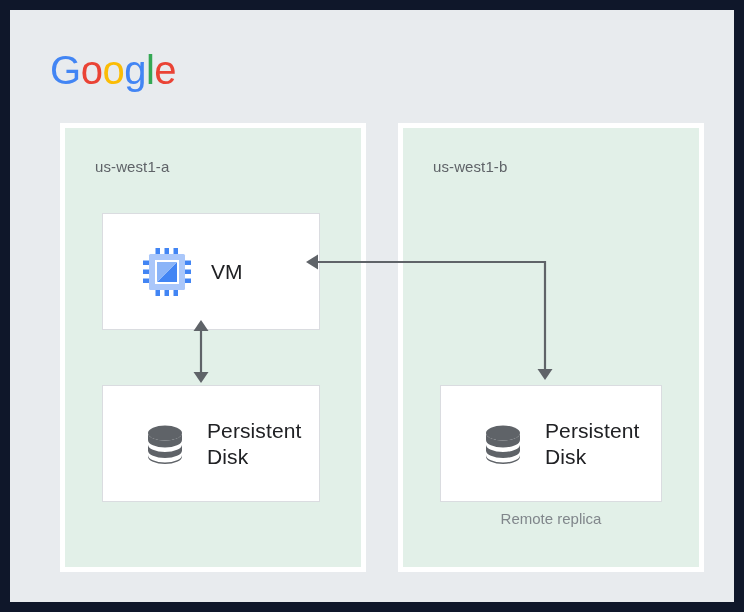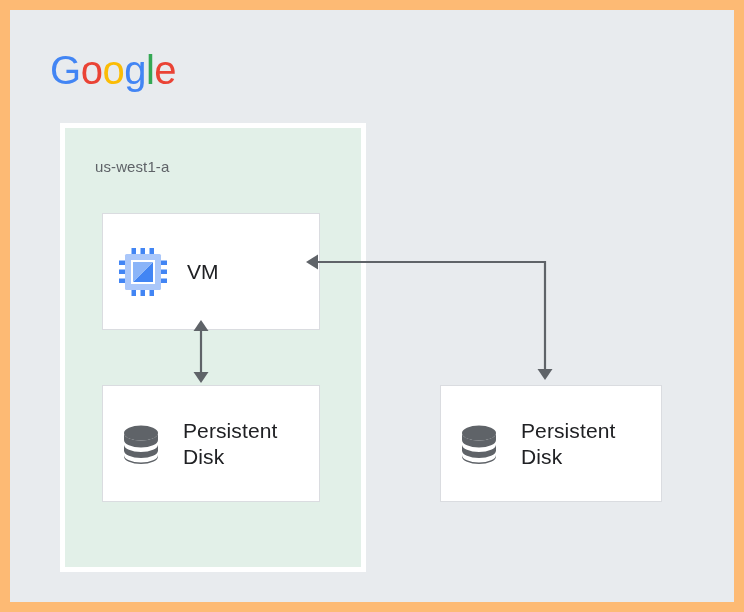--- a/index.html
+++ b/index.html
@@ -12,21 +12,21 @@
     height: 612px;
     overflow: hidden;
     font-family: "Liberation Sans", sans-serif;
   }
 
   
   #frame {
     position: relative;
     width: 744px;
     height: 612px;
-    background: #fdba74;
+    background: #0f172a;
     box-sizing: border-box;
   }
 
   
   #canvas {
     position: absolute;
     left: 10px;
     top: 10px;
     width: 724px;
     height: 592px;
@@ -83,21 +83,21 @@
   }
 
   
   .node {
     position: absolute;
     background: #ffffff;
     border: 1px solid #dadce0;
     box-sizing: border-box;
     display: flex;
     align-items: center;
-    padding-left: 14px;
+    padding-left: 38px;
   }
   .node .label {
     font-size: 21px;
     color: #202124;
     line-height: 1.22;
     margin-left: 18px;
     letter-spacing: 0.1px;
   }
 
   #node-vm      { left: 92px;  top: 203px; width: 218px; height: 117px; }
@@ -131,20 +131,23 @@
   <div id="canvas">
 
     <div id="brand">
       <div class="logotype"><span class="g-blue">G</span><span class="g-red">o</span><span class="g-yellow">o</span><span class="g-blue">g</span><span class="g-green">l</span><span class="g-red">e</span></div>
     </div>
 
     <div class="zone" id="zone-a">
       <div class="zone-label">us-west1-a</div>
     </div>
 
+    <div class="zone" id="zone-b">
+      <div class="zone-label">us-west1-b</div>
+    </div>
 
     <div class="node" id="node-vm">
       <svg class="icon" width="52" height="52" viewBox="0 0 52 52">
 
         <rect x="14.5" y="2" width="4.5" height="7" fill="#4285f4"></rect>
         <rect x="23.5" y="2" width="4.5" height="7" fill="#4285f4"></rect>
         <rect x="32.5" y="2" width="4.5" height="7" fill="#4285f4"></rect>
 
         <rect x="14.5" y="43" width="4.5" height="7" fill="#4285f4"></rect>
         <rect x="23.5" y="43" width="4.5" height="7" fill="#4285f4"></rect>
@@ -180,20 +183,21 @@
     <div class="node" id="node-pd-b">
       <svg class="icon" width="48" height="48" viewBox="0 0 48 48">
         <ellipse cx="24" cy="13" rx="17" ry="7.5" fill="#5f6368"></ellipse>
         <path d="M7 13 v7 a17 7.5 0 0 0 34 0 v-7 a17 7.5 0 0 1 -34 0 Z" fill="#5f6368"></path>
         <path d="M7 24.5 v6 a17 7.5 0 0 0 34 0 v-6 a17 7.5 0 0 1 -34 0 Z" fill="#5f6368"></path>
         <path d="M7 35 v1.5 a17 7.5 0 0 0 34 0 V35 a17 7.5 0 0 1 -34 0 Z" fill="#5f6368"></path>
       </svg>
       <div class="label">Persistent Disk</div>
     </div>
 
+    <div class="caption" id="caption-remote">Remote replica</div>
 
     <svg id="arrows" viewBox="0 0 724 592">
 
       <g>
         <line x1="191" y1="318" x2="191" y2="365" stroke="#5f6368" stroke-width="2.2"></line>
         <path d="M191 310 l-7.5 11 h15 Z" fill="#5f6368"></path>
         <path d="M191 373 l-7.5 -11 h15 Z" fill="#5f6368"></path>
       </g>
 
       <g>

